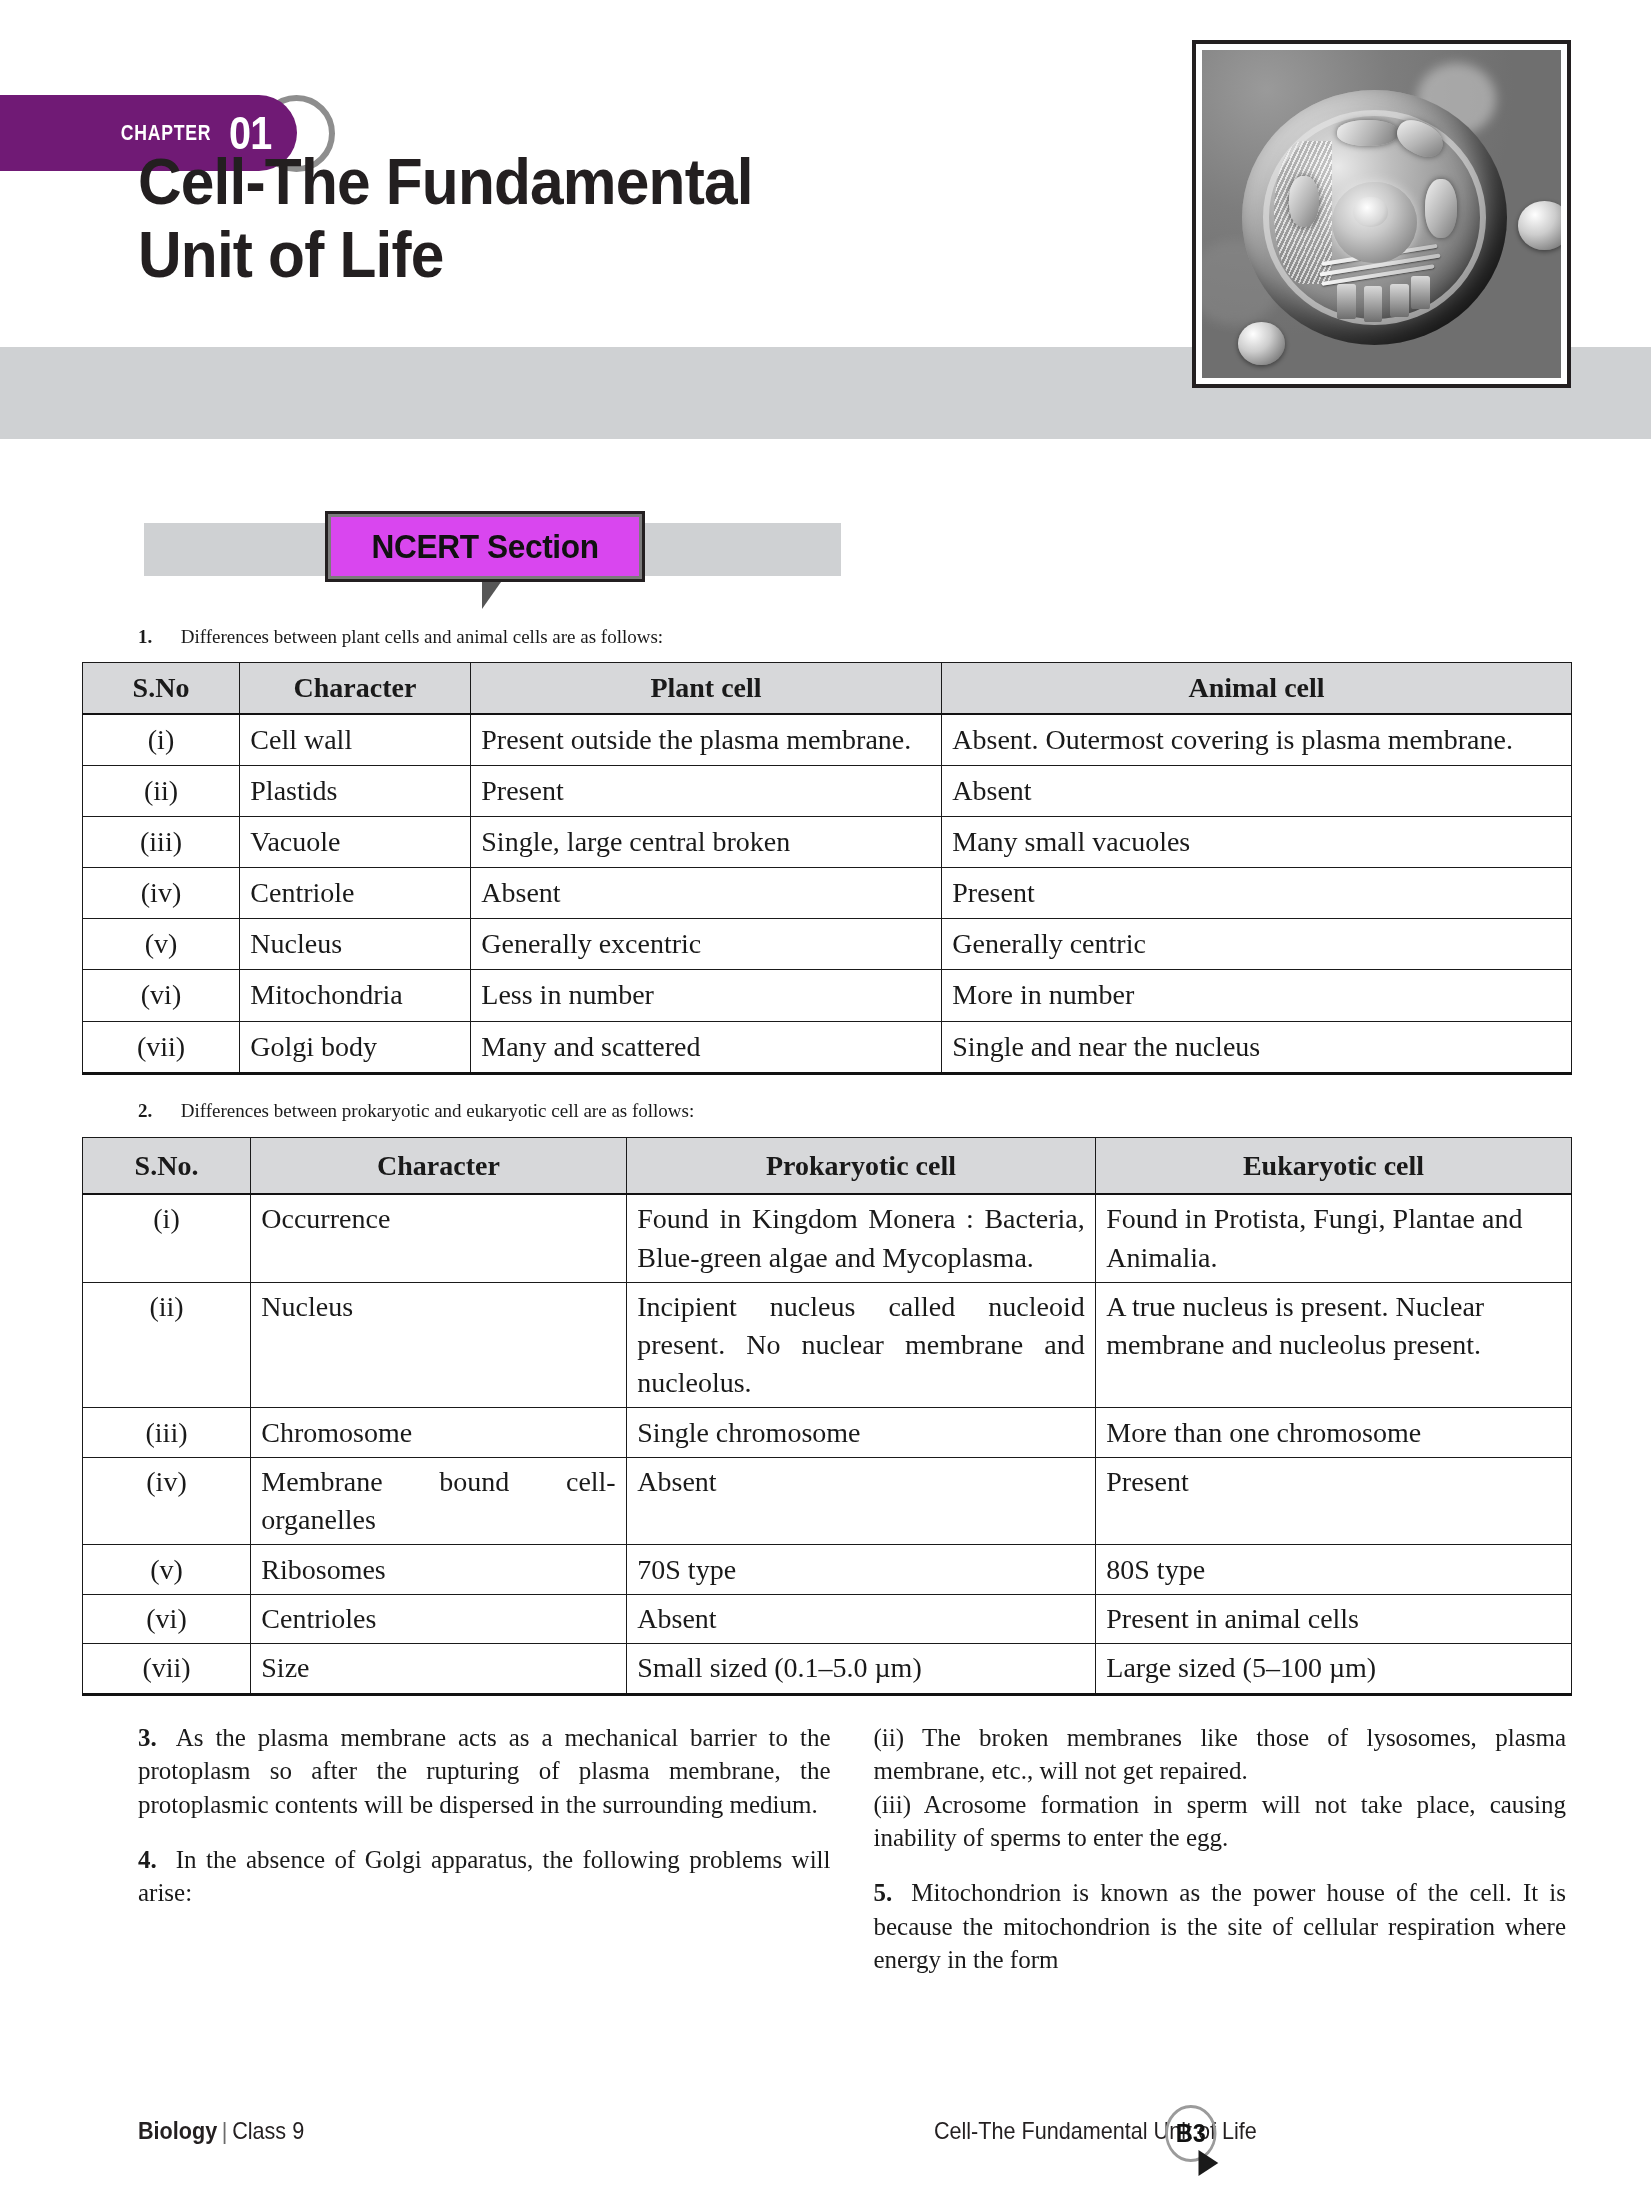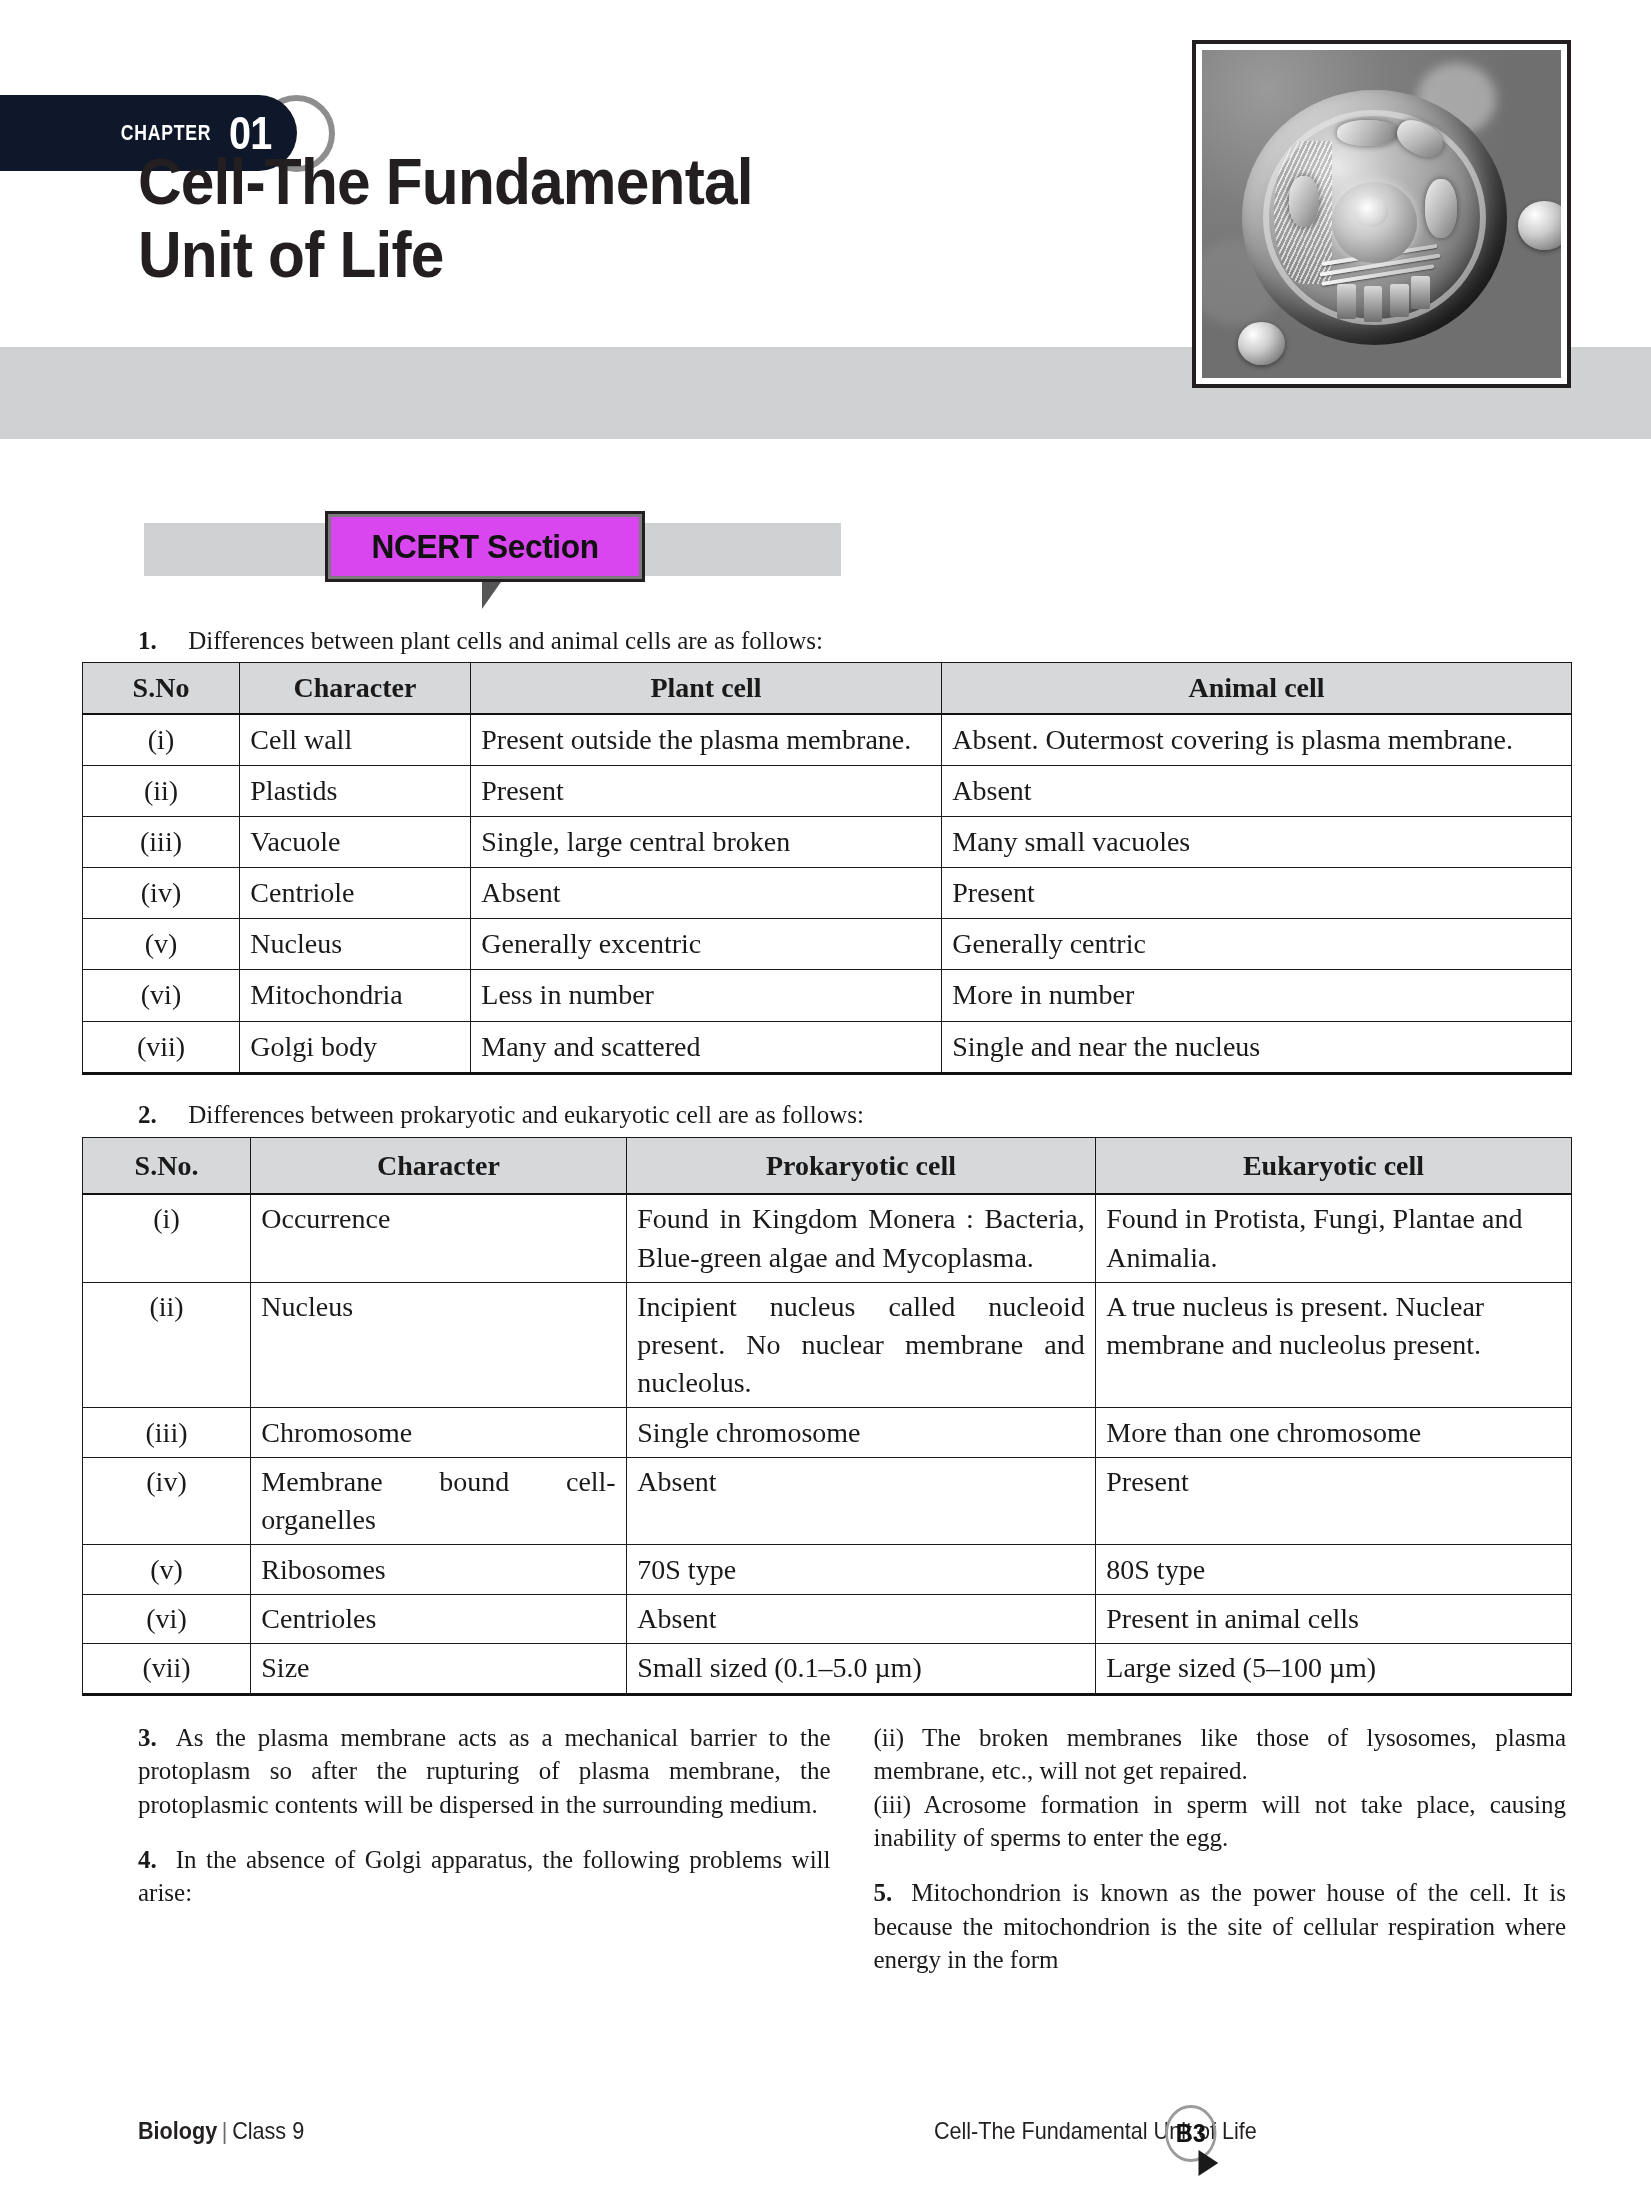--- a/index.html
+++ b/index.html
@@ -1,21 +1,21 @@
 <!DOCTYPE html>
 <html style="font-size:13.8px"><head>
 <meta charset="utf-8">
 <style>
   html,body{margin:0;padding:0;background:#fff;}
   body{width:1651px;height:2203px;position:relative;font-family:"Liberation Serif",serif;color:#1a1a1a;overflow:hidden;}
 
   
   #chapter-tag-wrap{position:absolute;left:0;top:50px;width:344px;height:69px;}
   #chapter-ring{position:absolute;left:258px;top:45px;width:77px;height:77px;border:6px solid #8e8e8e;border-radius:50%;box-sizing:border-box;}
-  #chapter-tag{position:absolute;left:0;top:45px;width:297px;height:76px;background:#0f172a;border-radius:0 40px 40px 0;
+  #chapter-tag{position:absolute;left:0;top:45px;width:297px;height:76px;background:#701a75;border-radius:0 40px 40px 0;
                display:flex;align-items:center;justify-content:flex-end;padding-right:26px;box-sizing:border-box;}
   #chapter-word{font-family:"Liberation Sans",sans-serif;font-weight:bold;color:#fff;font-size:21.5px;letter-spacing:0.9px;
                 transform:scaleX(.82);transform-origin:right center;margin-right:10.3px;}
   #chapter-num{font-family:"Liberation Sans",sans-serif;font-weight:bold;color:#fff;font-size:46px;letter-spacing:-0.9px;
                transform:scaleX(.86);transform-origin:right center;line-height:1;}
 
   
   #chapter-title{position:absolute;left:138px;top:146px;width:989px;
                  font-family:"Liberation Sans",sans-serif;font-weight:bold;color:#231f20;
                  font-size:65px;line-height:1.12;letter-spacing:-0.9px;}
@@ -57,21 +57,21 @@
   #ncert-band{position:absolute;left:144px;top:523px;width:697px;height:53px;background:#cfd1d3;}
   #ncert-box{position:absolute;left:325px;top:511px;width:320px;height:71px;background:#231f20;padding:3.4px;box-sizing:border-box;}
   #ncert-box-inner{width:100%;height:100%;background:#d946ef;border:3.4px solid #7b7b7b;box-sizing:border-box;
                    display:flex;align-items:center;justify-content:center;}
   #ncert-label{font-family:"Liberation Sans",sans-serif;font-weight:bold;font-size:34px;color:#111;
                transform:scaleX(.93);transform-origin:center;letter-spacing:-0.4px;}
   #ncert-tail{position:absolute;left:482px;top:582px;width:0;height:0;
               border-left:19px solid #565656;border-bottom:27.5px solid transparent;}
 
   
-  .q-line{position:absolute;font-size:25px;line-height:1.25;}
+  .q-line{position:absolute;font-size:19px;line-height:1.25;}
   .q-num{font-weight:bold;}
 
   
   table.diff{position:absolute;border-collapse:collapse;table-layout:fixed;font-size:28px;}
   table.diff th,table.diff td{border:1.7px solid #1a1a1a;vertical-align:top;padding:6.9px 10.3px;line-height:1.36;}
   table.diff thead th{background:#d7d8da;text-align:center;font-weight:bold;padding:8.6px 6.9px;border-bottom:2.6px solid #111;}
   table.diff td.sno{text-align:center;}
   .tbl-border-bottom{border-bottom:3.4px solid #111 !important;}
 
   #table1{left:82px;top:662px;width:1488px;}

